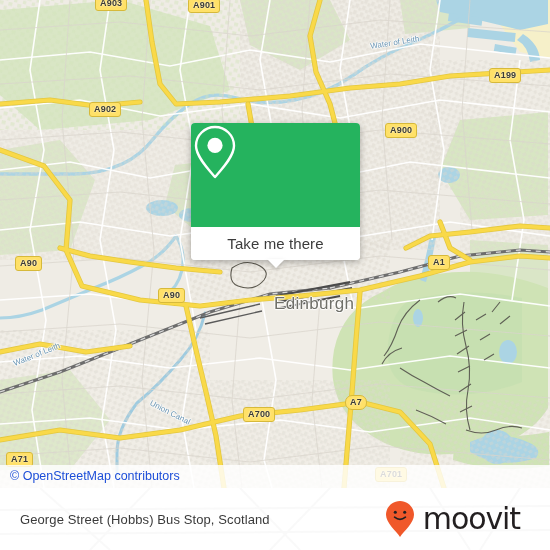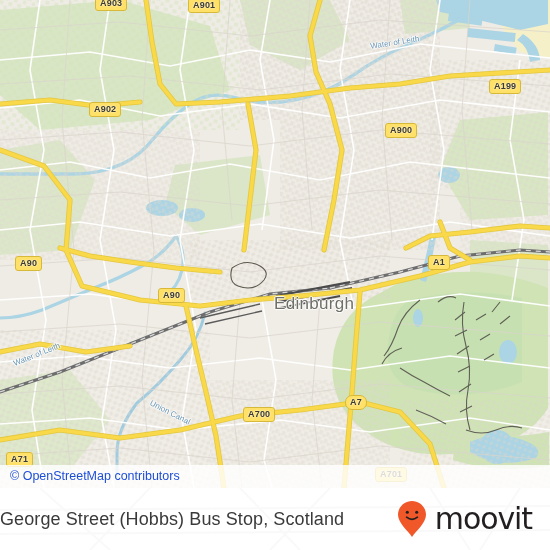--- a/index.html
+++ b/index.html
@@ -104,28 +104,29 @@
     left: 0; top: 488px;
     width: 550px; height: 62px;
     background: #ffffff;
     display: flex;
     align-items: center;
     overflow: hidden;
   }
   #footer-wm { position:absolute; left:0; top:-488px; width:550px; height:550px; opacity:.055; pointer-events:none; }
   #footer-title {
     position: relative;
-    font-size: 18px;
+    margin-left: 20px;
+    font-size: 13px;
     color: #3a3a3a;
     white-space: nowrap;
     letter-spacing: .1px;
   }
   #brand {
     position: absolute;
-    right: 18px; top: 50%;
+    right: 30px; top: 50%;
     transform: translateY(-50%);
     display: flex; align-items: center; gap: 8px;
   }
   #brand-text {
     font-size: 30px;
     color: #231f20;
     letter-spacing: -1.1px;
     font-family: "DejaVu Sans", sans-serif;
     font-weight: 400;
     line-height: 30px;
@@ -317,31 +318,41 @@
     </svg>
 
     <div class="maplabel lbl-city" style="left:274px; top:270px;">Edinburgh</div>
 
     <div class="maplabel lbl-water" style="left:370px; top:38px; transform:rotate(-9deg);">Water of Leith</div>
     <div class="maplabel lbl-water" style="left:12px; top:350px; transform:rotate(-22deg);">Water of Leith</div>
     <div class="maplabel lbl-water" style="left:148px; top:408px; transform:rotate(27deg);">Union Canal</div>
 
     <div class="shield" style="left:95px; top:-4px;">A903</div>
     <div class="shield" style="left:188px; top:-2px;">A901</div>
-    <div class="shield" style="left:489px; top:79px;">A199</div>
+    <div class="shield" style="left:489px; top:68px;">A199</div>
     <div class="shield" style="left:89px; top:102px;">A902</div>
     <div class="shield" style="left:385px; top:123px;">A900</div>
     <div class="shield" style="left:428px; top:235px;margin-top:20px;">A1</div>
     <div class="shield" style="left:15px; top:256px;">A90</div>
     <div class="shield" style="left:158px; top:288px;">A90</div>
     <div class="shield" style="left:243px; top:407px;">A700</div>
     <div class="shield" style="left:345px; top:395px;border-radius:7px;">A7</div>
     <div class="shield" style="left:6px; top:452px;">A71</div>
     <div class="shield" style="left:375px; top:467px;">A701</div>
 
+    <div id="popup">
+      <div id="popup-img">
+        <svg width="48" height="58" viewBox="0 0 48 58">
+          <path d="M24 4 C13.5 4 5 12.4 5 22.8 C5 33.8 18 47 24 54 C30 47 43 33.8 43 22.8 C43 12.4 34.5 4 24 4 Z" fill="none" stroke="#ffffff" stroke-width="2.4" stroke-linejoin="round"></path>
+          <circle cx="24" cy="22.4" r="7.6" fill="#ffffff"></circle>
+        </svg>
+      </div>
+      <div id="popup-cta">Take me there</div>
+      <div id="popup-tail"></div>
+    </div>
 
     <div id="attrib">© OpenStreetMap contributors</div>
   </div>
 
   <div id="footer">
     <svg id="footer-wm" viewBox="0 0 550 550">
       <g stroke="#9a9a9a" stroke-width="2" fill="none">
         <path d="M40,488 L110,550 M150,488 L90,550 M240,488 L300,550 M330,488 L270,550"></path>
         <path d="M0,510 L550,506 M0,534 L550,530"></path>
         <path d="M430,488 L470,550 M520,488 L480,550"></path>

